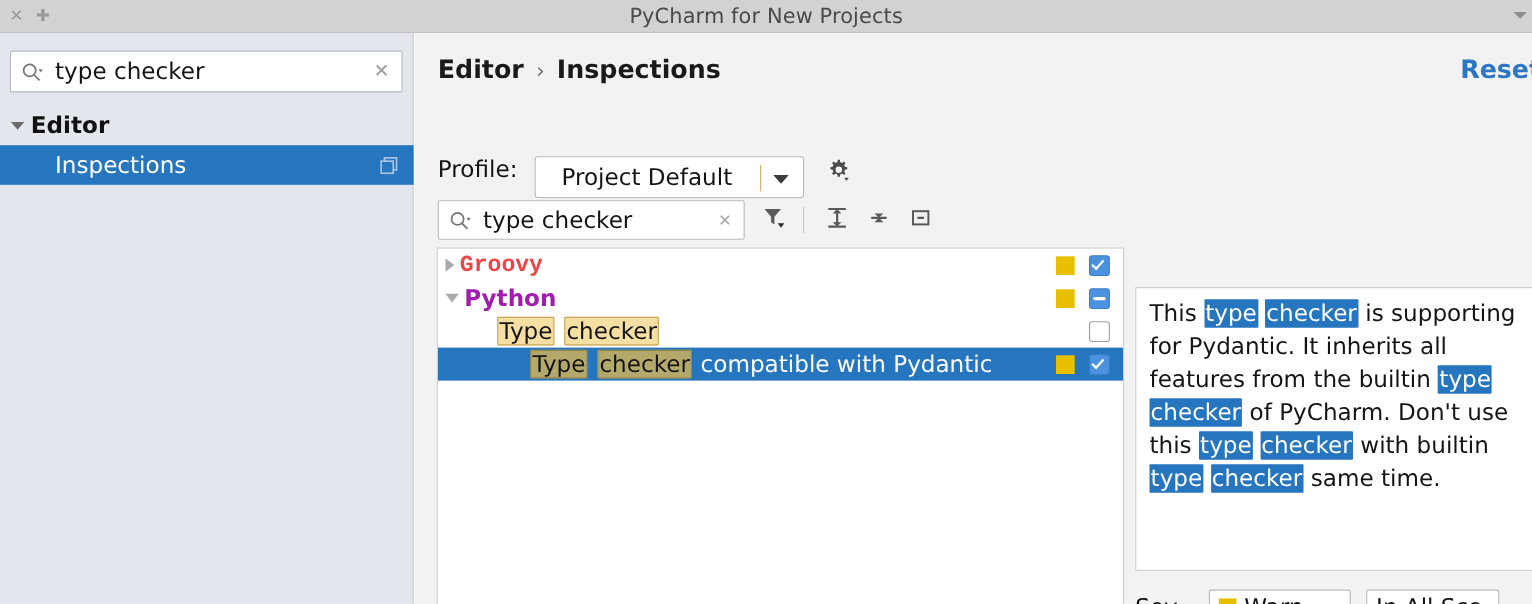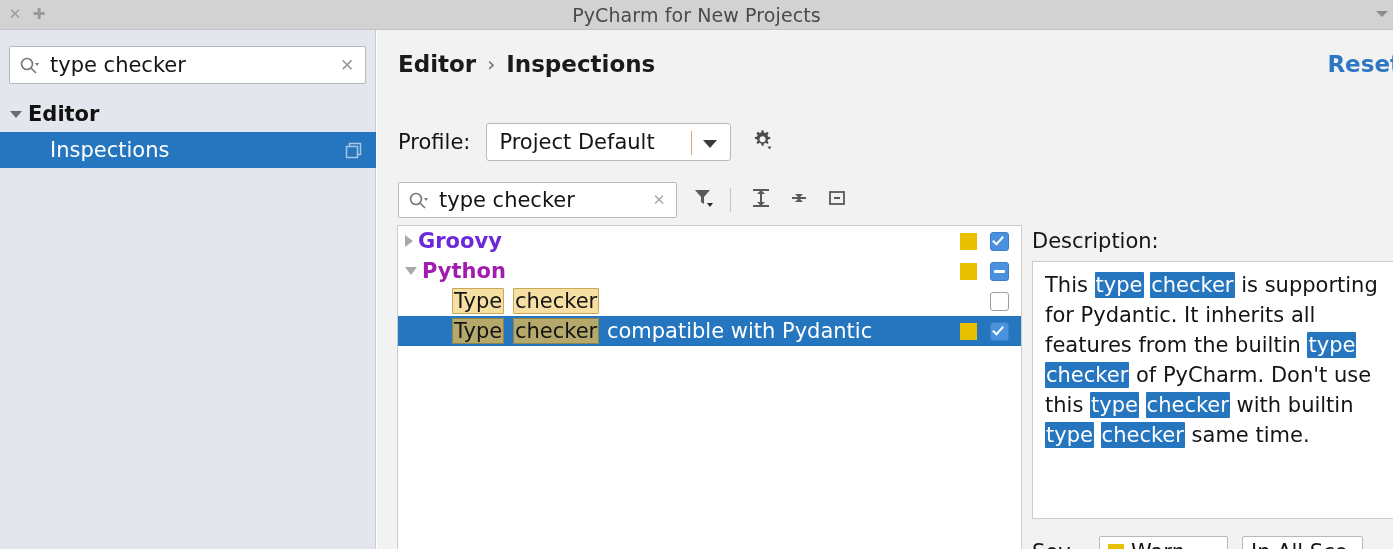--- a/index.html
+++ b/index.html
@@ -111,31 +111,31 @@
     font-size: 21px; color: #8a8a8a; font-weight: normal;
   }
   .crumb-scope .doc-icon { margin-right: 4px; }
   .reset-link {
     position: absolute; right: -8px; top: 16px; height: 36px;
     line-height: 36px; font-size: 23px; font-weight: bold; color: #2d76c4;
   }
 
   
   .profile-row {
-    position: absolute; left: 21px; top: 92px; height: 40px;
-    display: flex; align-items: center;
+    position: absolute; left: 21px; top: 112px; height: 40px;
+    display: flex; 
   }
   .profile-label { font-size: 21px; color: #141414; margin-right: 16px; }
   .profile-combo {
     width: 245px; height: 38px;
     background: #ffffff; border: 1px solid #b6bac0; border-radius: 3px;
     display: flex; align-items: center; position: relative;
   }
   .profile-combo .val {
-    font-size: 21px; color: #141414; margin-left: 12px;
+    font-size: 21px; color: #141414; margin-left: 23px;
   }
   .combo-div {
     position: absolute; right: 38px; top: 7px; width: 1px; height: 24px;
     background: #d7a868;
   }
   .combo-arrow {
     position: absolute; right: 13px; top: 16px;
     width: 0; height: 0;
     border-left: 7px solid transparent;
     border-right: 7px solid transparent;
@@ -178,37 +178,37 @@
   .tree-panel {
     position: absolute; left: 20px; top: 195px;
     width: 625px; height: 354px;
     background: #ffffff; border: 1px solid #c9ccd1;
     overflow: hidden;
   }
   .trow {
     position: relative; height: 30px; width: 100%;
     display: flex; align-items: center;
   }
-  .trow.selected { background: #2675bf; }
+  .trow.selected { background: #2675bf; padding-left: 30px; }
   .tw-arrow {
     width: 0; height: 0; margin-left: 7px; margin-right: 5px; flex: none;
   }
   .tw-arrow.right {
     border-top: 6px solid transparent;
     border-bottom: 6px solid transparent;
     border-left: 8px solid #a9a9a9;
   }
   .tw-arrow.down {
     border-left: 6px solid transparent;
     border-right: 6px solid transparent;
     border-top: 8px solid #a9a9a9;
   }
   .tw-spacer { width: 20px; flex: none; }
   .tlabel { font-size: 21px; white-space: nowrap; }
-  .tlabel.groovy { font-weight: bold; color: #6d28d9; }
+  .tlabel.groovy { font-weight: bold; color: #ef4444; font-family: Liberation Mono, monospace; }
   .tlabel.python { font-weight: bold; color: #a21caf; }
   .tlabel.leaf { color: #141414; padding-left: 33px; }
   .trow.selected .tlabel.leaf { color: #ffffff; }
   .hl {
     background: #f6dfa3; border: 1px solid #c9a85a;
     padding: 0 1px; margin: 0 1px; border-radius: 1px;
     color: #141414;
   }
   .trow.selected .hl {
     background: #b4a96b; border-color: #8d8550; color: #141414;
@@ -435,21 +435,20 @@
       <span class="tw-spacer"></span>
       <span class="tlabel leaf"><span class="hl">Type</span> <span class="hl">checker</span><span> compatible with Pydantic</span></span>
       <span class="sev-chip" style="background: rgb(232, 192, 0);"></span>
       <span class="cbox on">
           <span class="tick"></span>
         </span>
     </div>
   </div>
 
   <div class="desc-wrap">
-    <div class="desc-title">Description:</div>
     <div class="desc-box">
       <div class="desc-text" id="desc-text"><span>This </span><span class="dhl">type</span><span> </span><span class="dhl">checker</span><span> is supporting for Pydantic. It inherits all features from the builtin </span><span class="dhl">type</span><span> </span><span class="dhl">checker</span><span> of PyCharm. Don't use this </span><span class="dhl">type</span><span> </span><span class="dhl">checker</span><span> with builtin </span><span class="dhl">type</span><span> </span><span class="dhl">checker</span><span> same time.</span></div>
     </div>
 
     <div class="sev-row">
       <span class="sev-label">Sev...</span>
       <div class="sev-combo">
         <span class="sw" style="background: rgb(232, 192, 0);"></span>
         <span class="val">Warn...</span>
 

